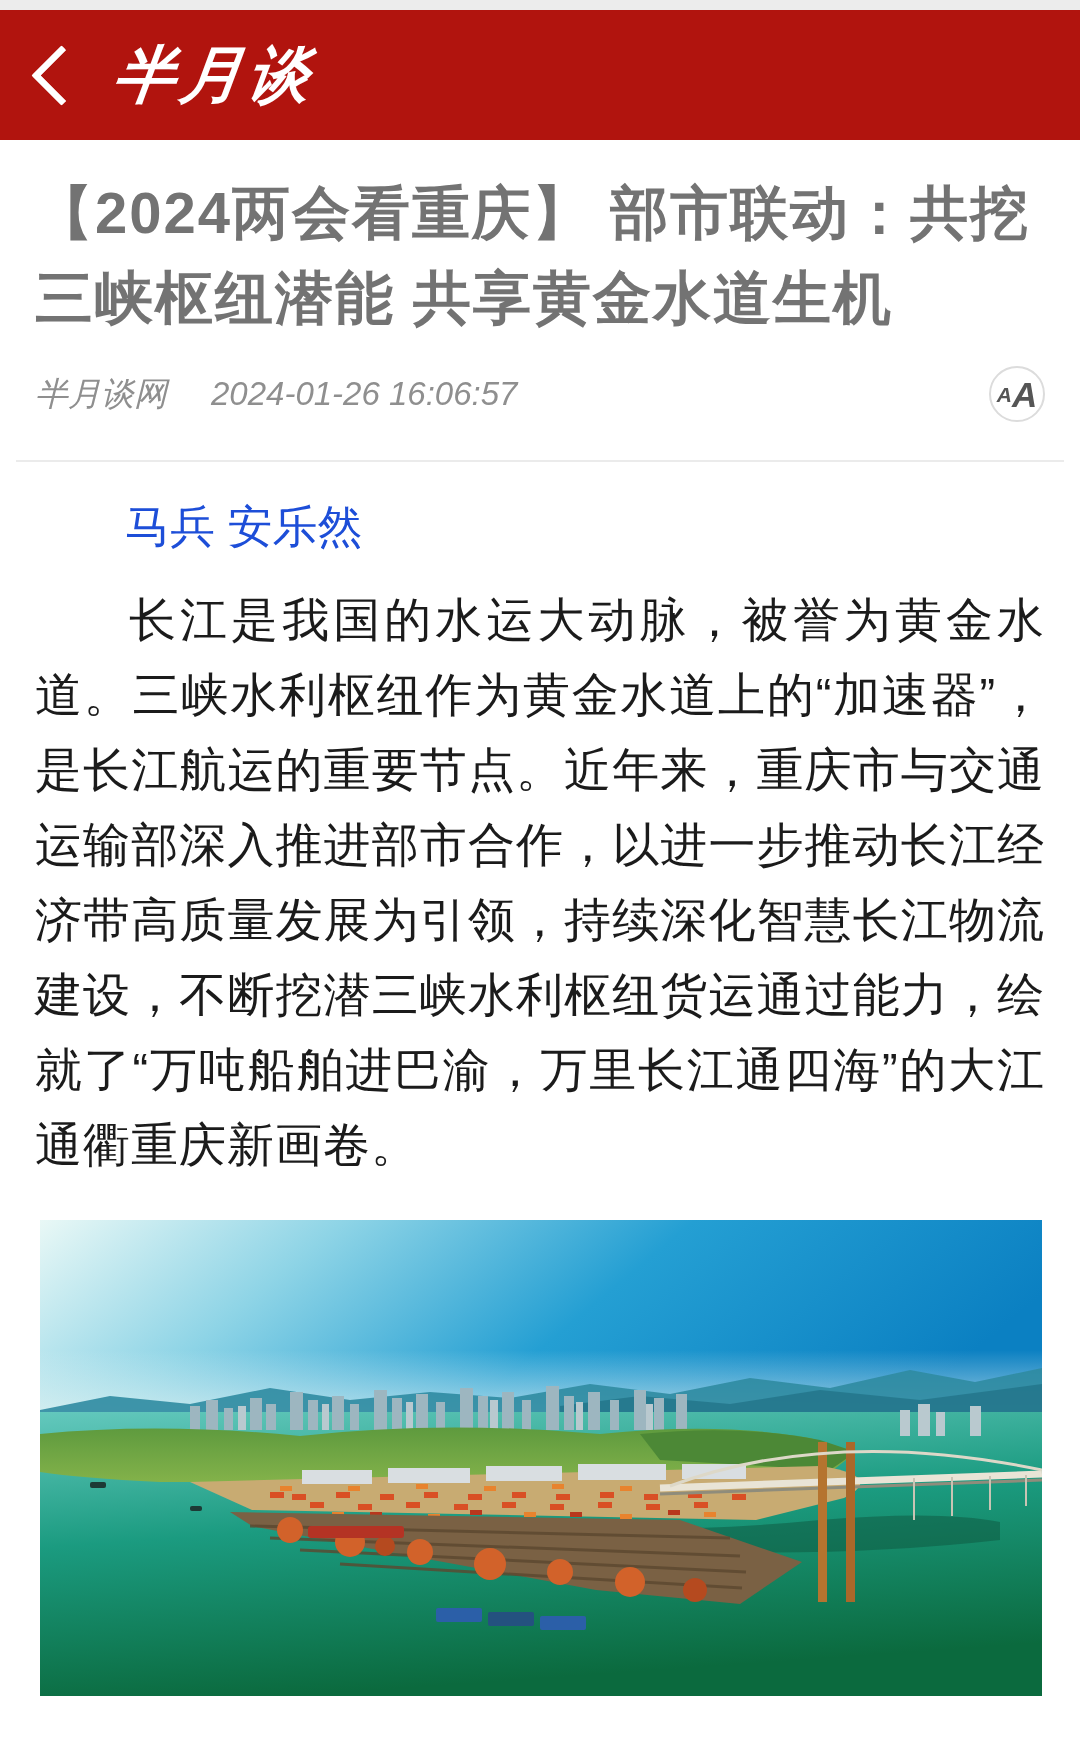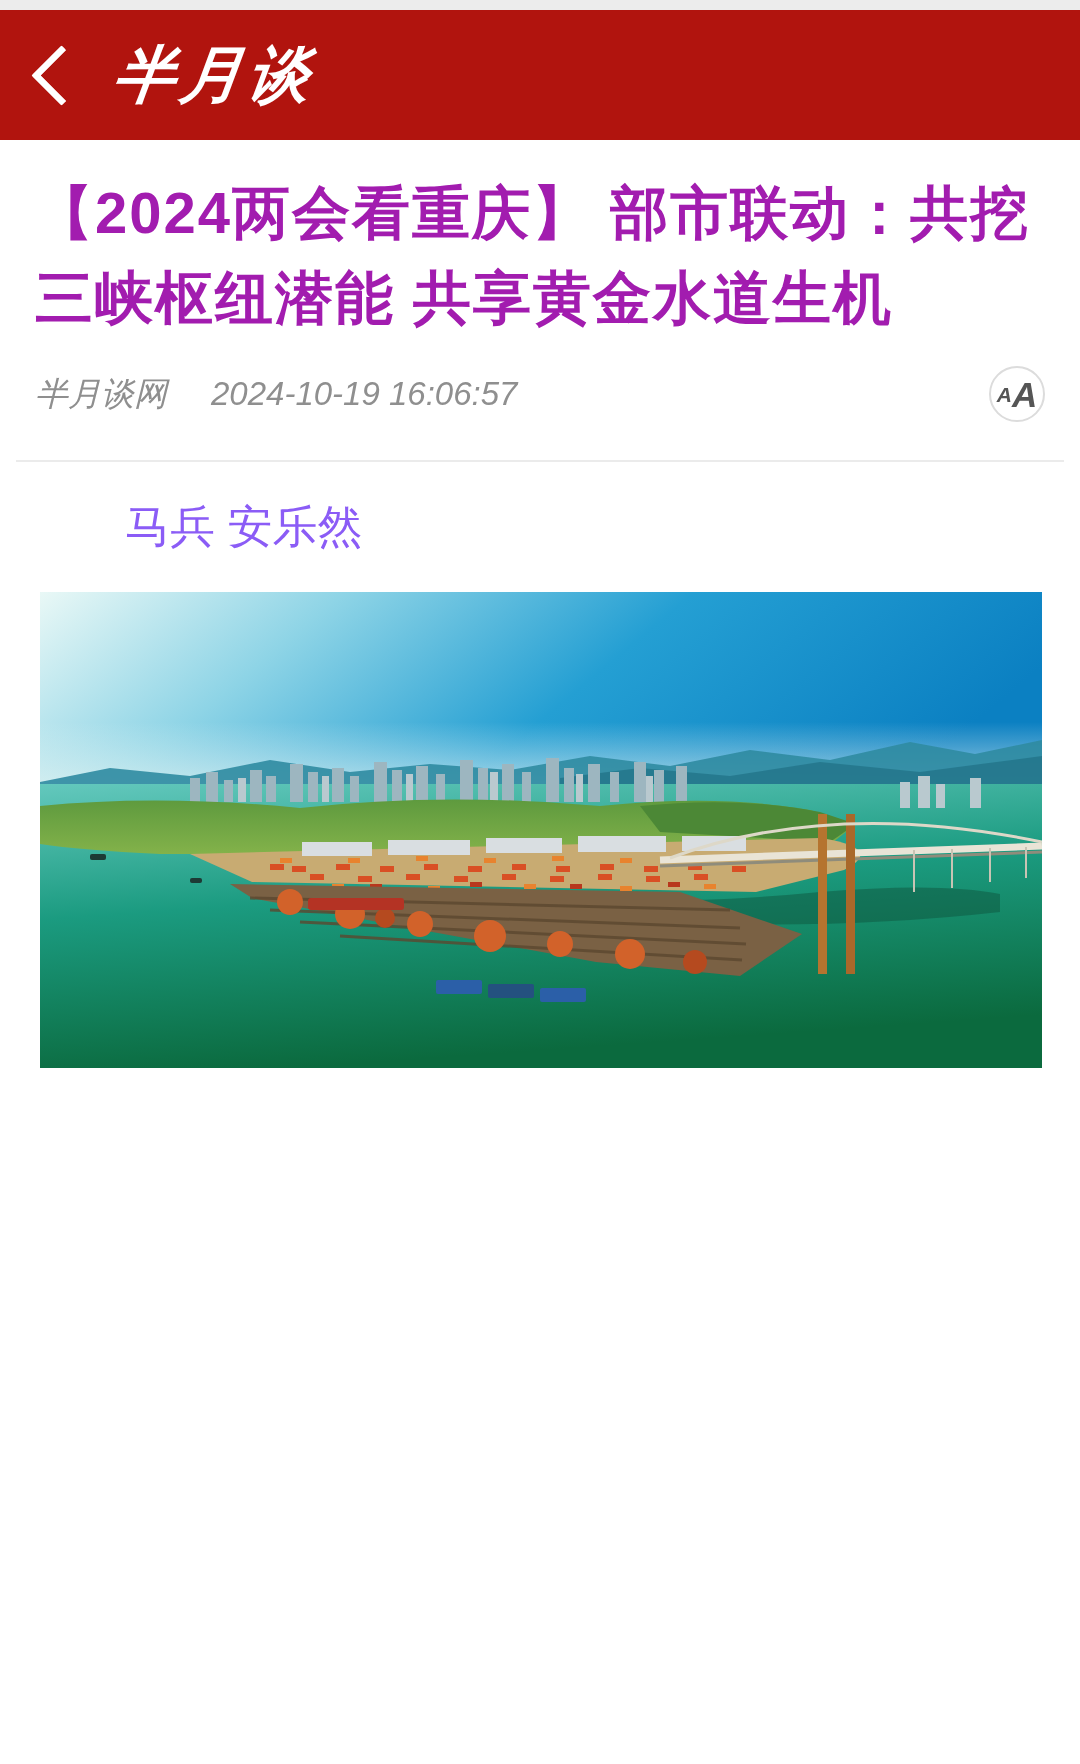--- a/index.html
+++ b/index.html
@@ -18,37 +18,37 @@
     width:36px;height:36px;border-left:7px solid #ffffff;border-bottom:7px solid #ffffff;
     transform:rotate(45deg);border-radius:2px;margin-left:10px;
   }
   .app-logo{
     color:#ffffff;font-size:62px;font-weight:900;font-style:italic;
     transform:skewX(-7deg);letter-spacing:5px;margin-left:14px;white-space:nowrap;
   }
   .article{padding:0 35px;box-sizing:border-box;}
   .article-title{
     margin:30px 0 0 0;font-size:58px;line-height:85px;font-weight:700;
-    color:#a21caf;letter-spacing:2px;
+    color:#737373;letter-spacing:2px;
   }
   .meta-row{
     margin-top:26px;display:flex;align-items:center;
     color:#8f8f8f;font-size:33px;font-style:italic;
   }
   .meta-datetime{margin-left:44px;}
   .font-size-button{
     margin-left:auto;width:56px;height:56px;border:2px solid #dcdcdc;border-radius:50%;
     background:#ffffff;display:flex;align-items:center;justify-content:center;
     color:#555555;cursor:pointer;box-sizing:border-box;
   }
   .font-size-button .small-a{font-size:21px;font-weight:700;line-height:1;}
   .font-size-button .large-a{font-size:35px;font-weight:700;line-height:1;}
   .divider{height:2px;background:#ebebeb;margin:38px -19px 0 -19px;}
   .article-author{
-    margin:38px 0 0 0;font-size:45px;color:#8b5cf6;text-indent:2em;line-height:1.2;
+    margin:38px 0 0 0;font-size:45px;color:#1d4ed8;text-indent:2em;line-height:1.2;
   }
   .article-body{
     margin:28px 0 0 0;font-size:47px;line-height:75px;color:#1b1b1b;
     text-align:justify;text-indent:2em;letter-spacing:1px;
   }
   .article-photo{
     display:block;margin:38px 0 0 5px;width:1002px;height:476px;
   }
 </style>
 </head>
@@ -61,31 +61,32 @@
     <div class="back-chevron"></div>
   </div>
   <div class="app-logo">半月谈</div>
 </div>
 
 <div class="article">
   <h1 class="article-title">【2024两会看重庆】 部市联动：共挖三峡枢纽潜能 共享黄金水道生机</h1>
 
   <div class="meta-row">
     <span class="meta-source">半月谈网</span>
-    <span class="meta-datetime">2024-10-19 16:06:57</span>
+    <span class="meta-datetime">2024-01-26 16:06:57</span>
     <div class="font-size-button">
       <span class="small-a">A</span>
         <span class="large-a">A</span>
     </div>
   </div>
 
   <div class="divider"></div>
 
   <p class="article-author">马兵 安乐然</p>
 
+  <p class="article-body">长江是我国的水运大动脉，被誉为黄金水道。三峡水利枢纽作为黄金水道上的“加速器”，是长江航运的重要节点。近年来，重庆市与交通运输部深入推进部市合作，以进一步推动长江经济带高质量发展为引领，持续深化智慧长江物流建设，不断挖潜三峡水利枢纽货运通过能力，绘就了“万吨船舶进巴渝，万里长江通四海”的大江通衢重庆新画卷。</p>
 
   <svg class="article-photo" viewBox="0 0 1002 476" preserveAspectRatio="none" role="img">
     <defs>
       <linearGradient id="skyGrad" x1="0%" y1="0%" x2="100%" y2="30%">
         <stop offset="0%" stop-color="#e9f8f6"></stop>
         <stop offset="28%" stop-color="#8ed4e6"></stop>
         <stop offset="60%" stop-color="#249fd3"></stop>
         <stop offset="100%" stop-color="#0b80c2"></stop>
       </linearGradient>
       <linearGradient id="hazeGrad" x1="0" y1="0" x2="0" y2="1">

